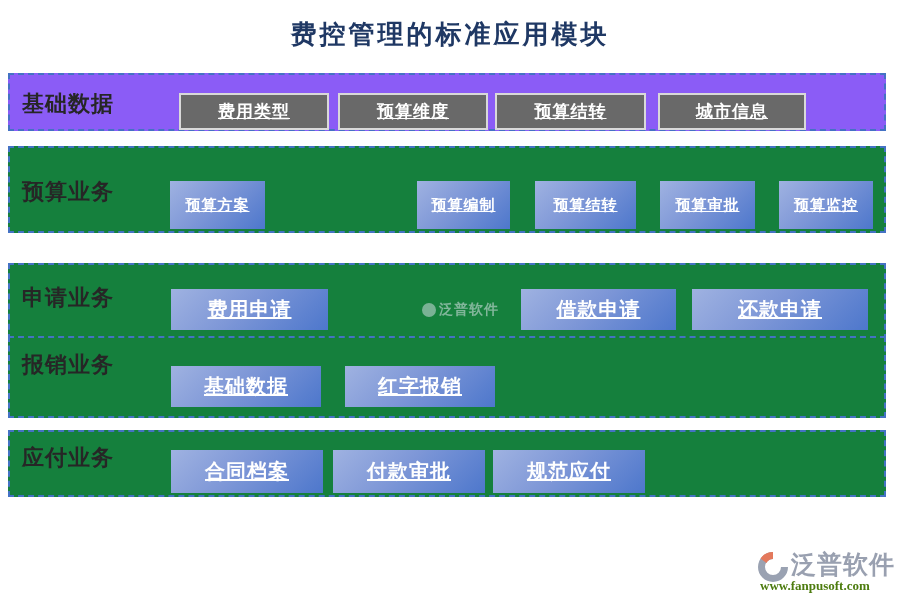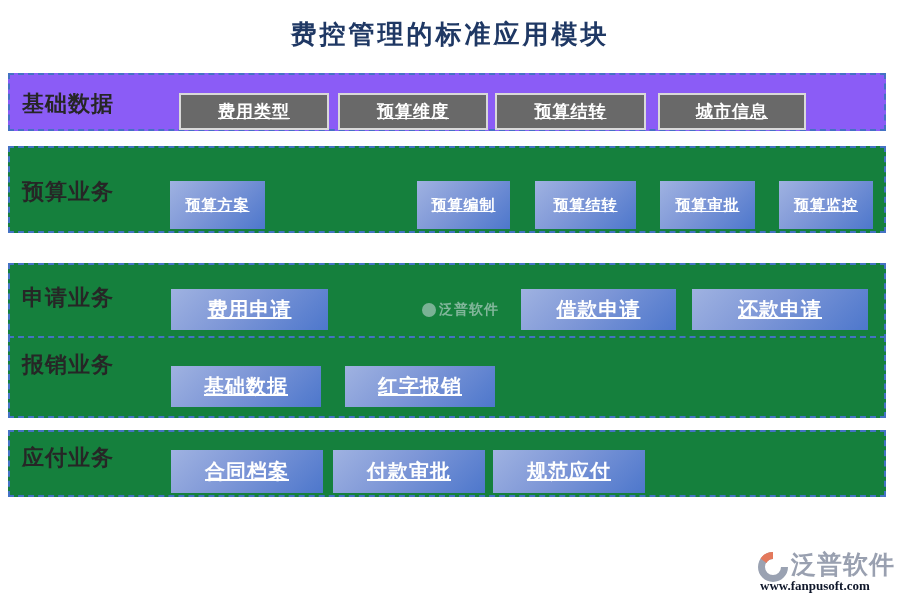--- a/index.html
+++ b/index.html
@@ -89,21 +89,21 @@
   }
 
   .brand { position:absolute; left:750px; top:548px; width:150px; height:50px; }
   .brand .logo-icon { position:absolute; left:7px; top:3px; }
   .brand .brand-name {
     position:absolute; left:41px; top:0; font-size:25px; font-weight:bold;
     color:#99a0b0; letter-spacing:1px; white-space:nowrap;
   }
   .brand .brand-url {
     position:absolute; left:10px; top:30px; font-size:13px; font-weight:bold;
-    color:#0f172a; font-family:"Liberation Serif", serif; white-space:nowrap;
+    color:#4d7c0f; font-family:"Liberation Serif", serif; white-space:nowrap;
   }
 </style>
 </head>
 <body>
 
 <div class="canvas">
 
   <h1 class="title">费控管理的标准应用模块</h1>
 
   <section class="row row--gray" id="row-base">

